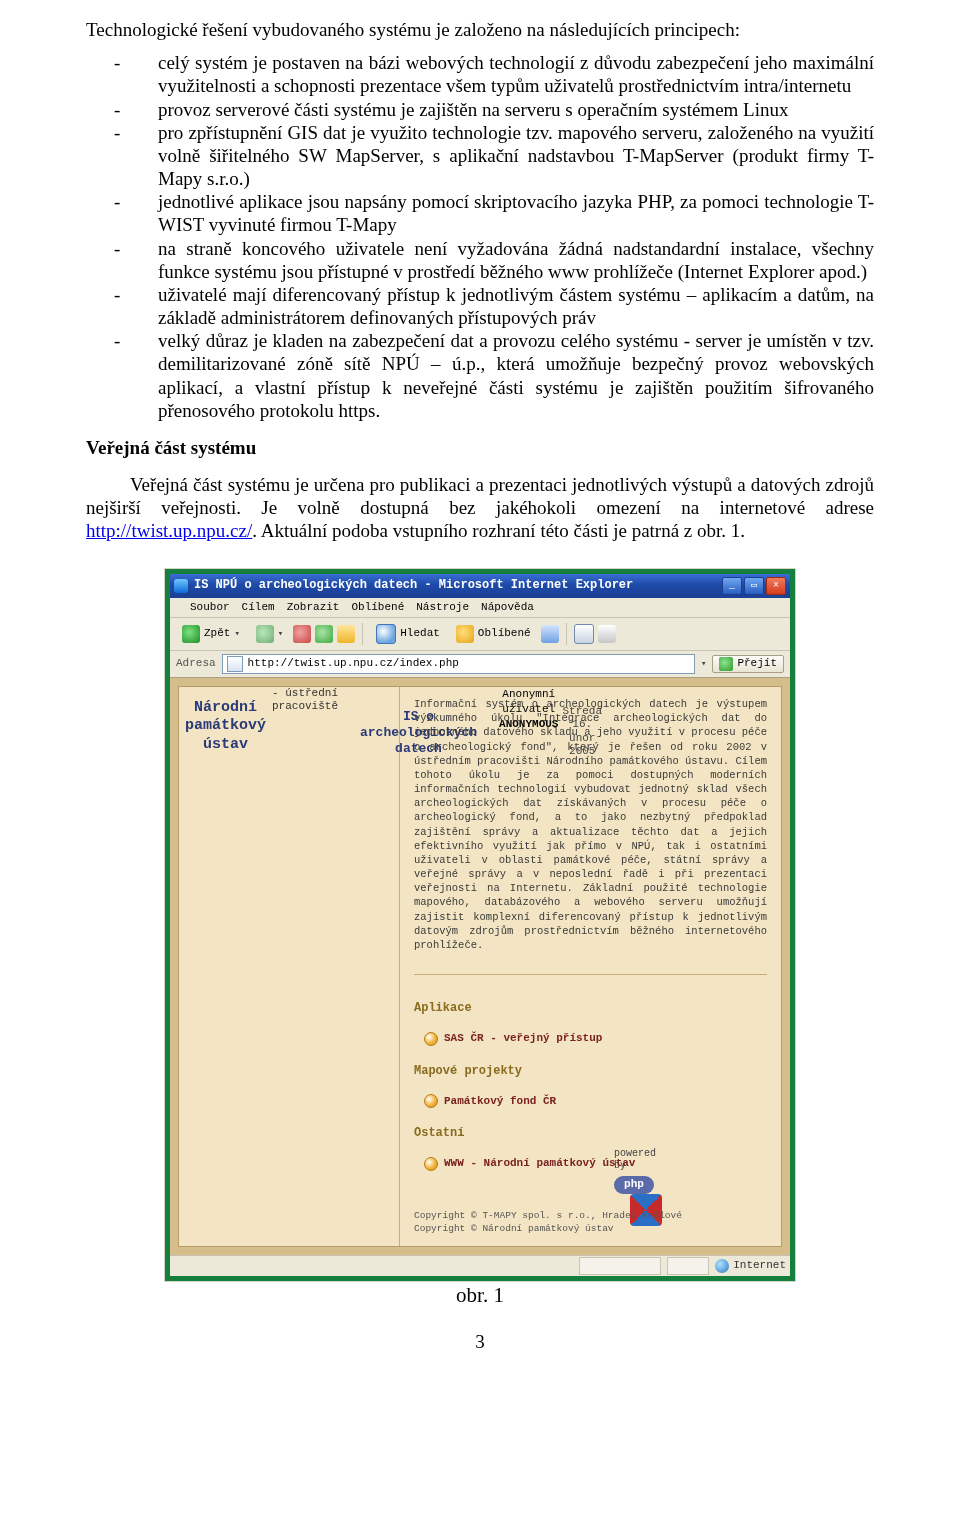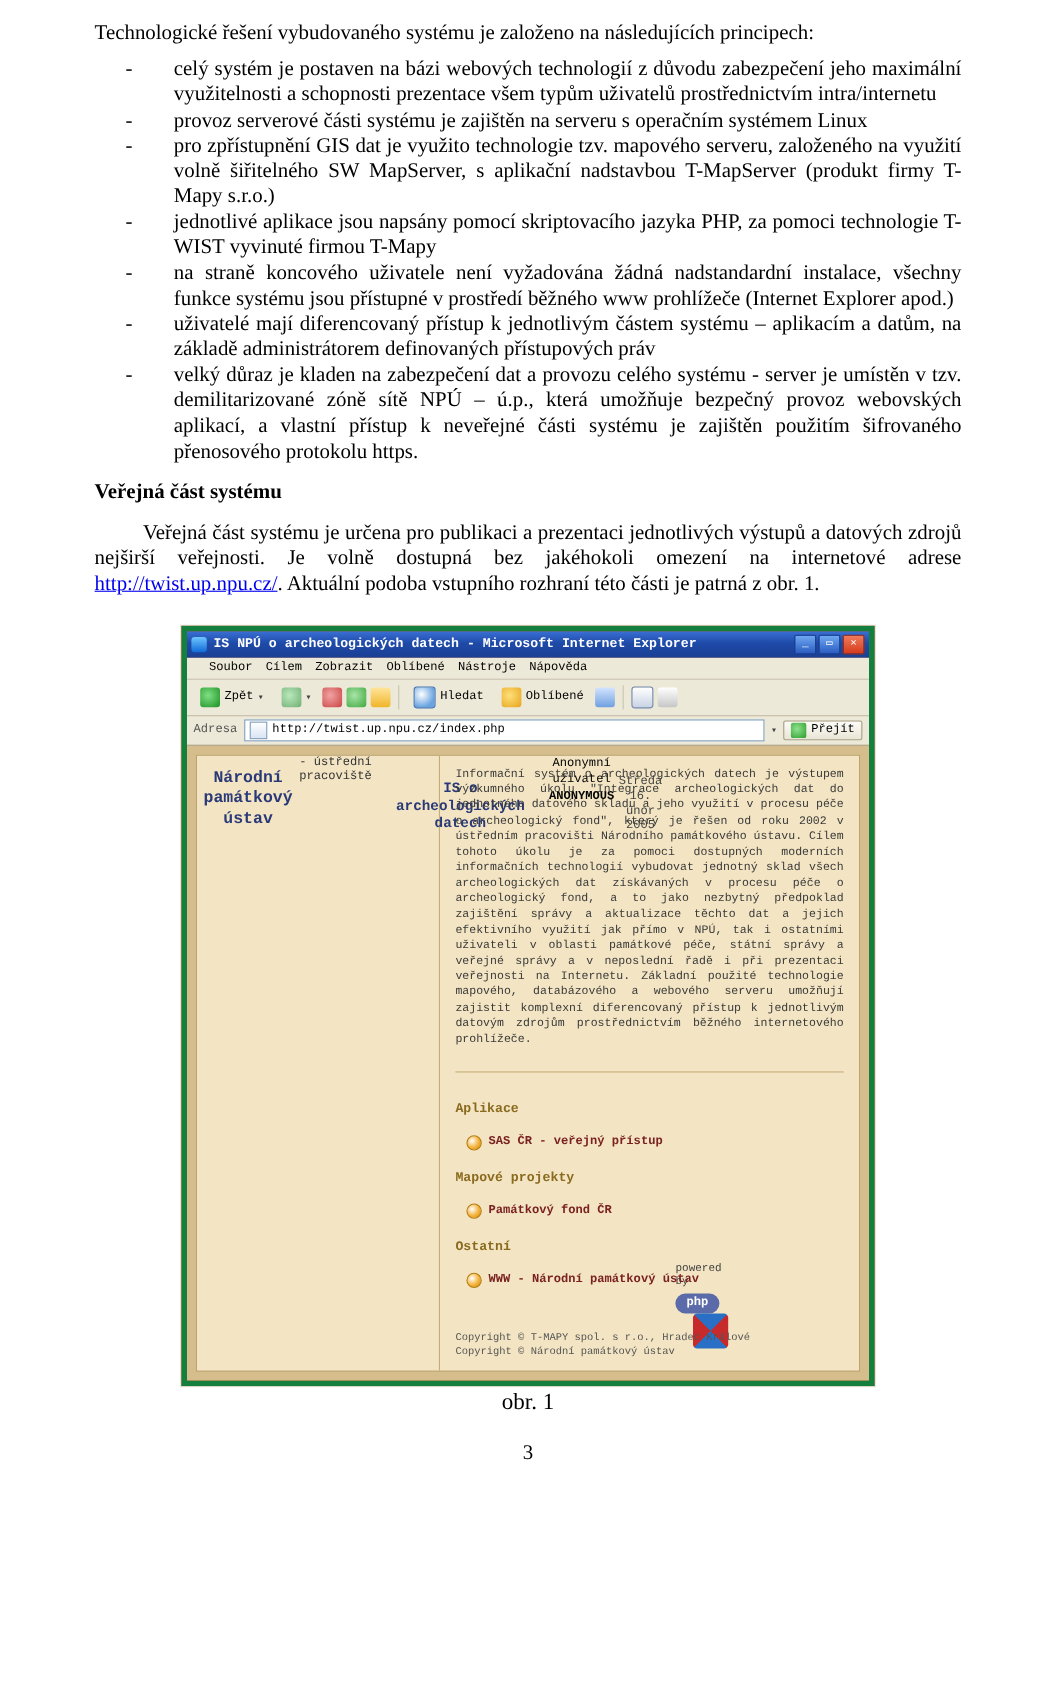--- a/index.html
+++ b/index.html
@@ -413,20 +413,28 @@
             </div>
 
             <div class="copy">
               <div>Copyright © T-MAPY spol. s r.o., Hradec Králové</div>
               <div>Copyright © Národní památkový ústav</div>
             </div>
           </div>
         </div>
       </div>
 
+      <div class="statusbar">
+        <div class="cell"></div>
+        <div class="cell" style="width:40px"></div>
+        <div class="net">
+          <span class="globe"></span>
+          <span>Internet</span>
+        </div>
+      </div>
     </div>
   </div>
 
   <div class="fig-caption">obr. 1</div>
 
   <div class="pagenum">3</div>
 
 </div>
 
 </body></html>

